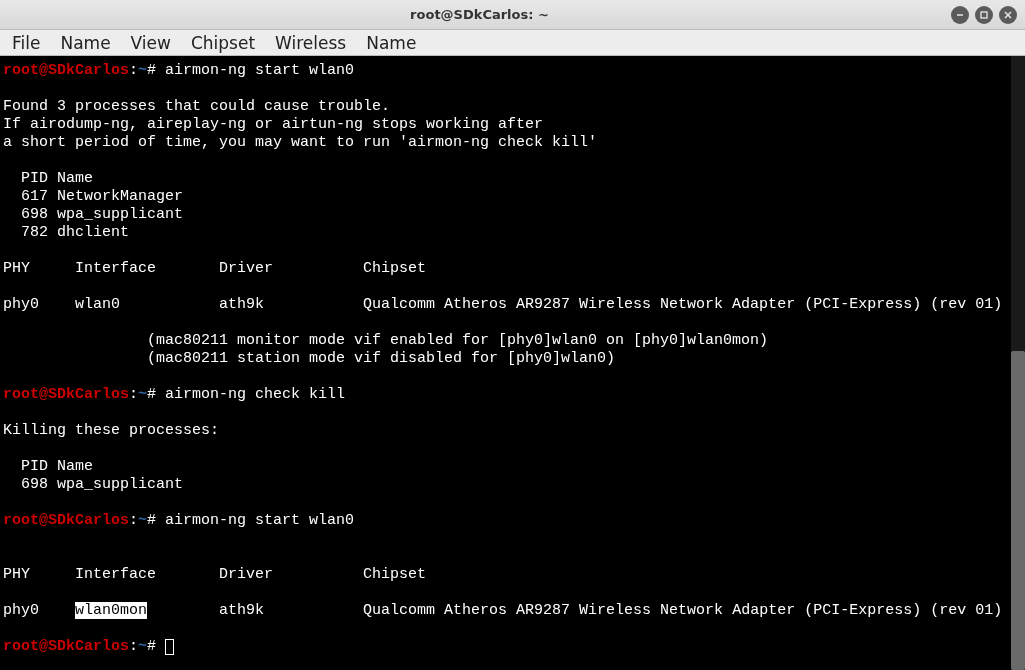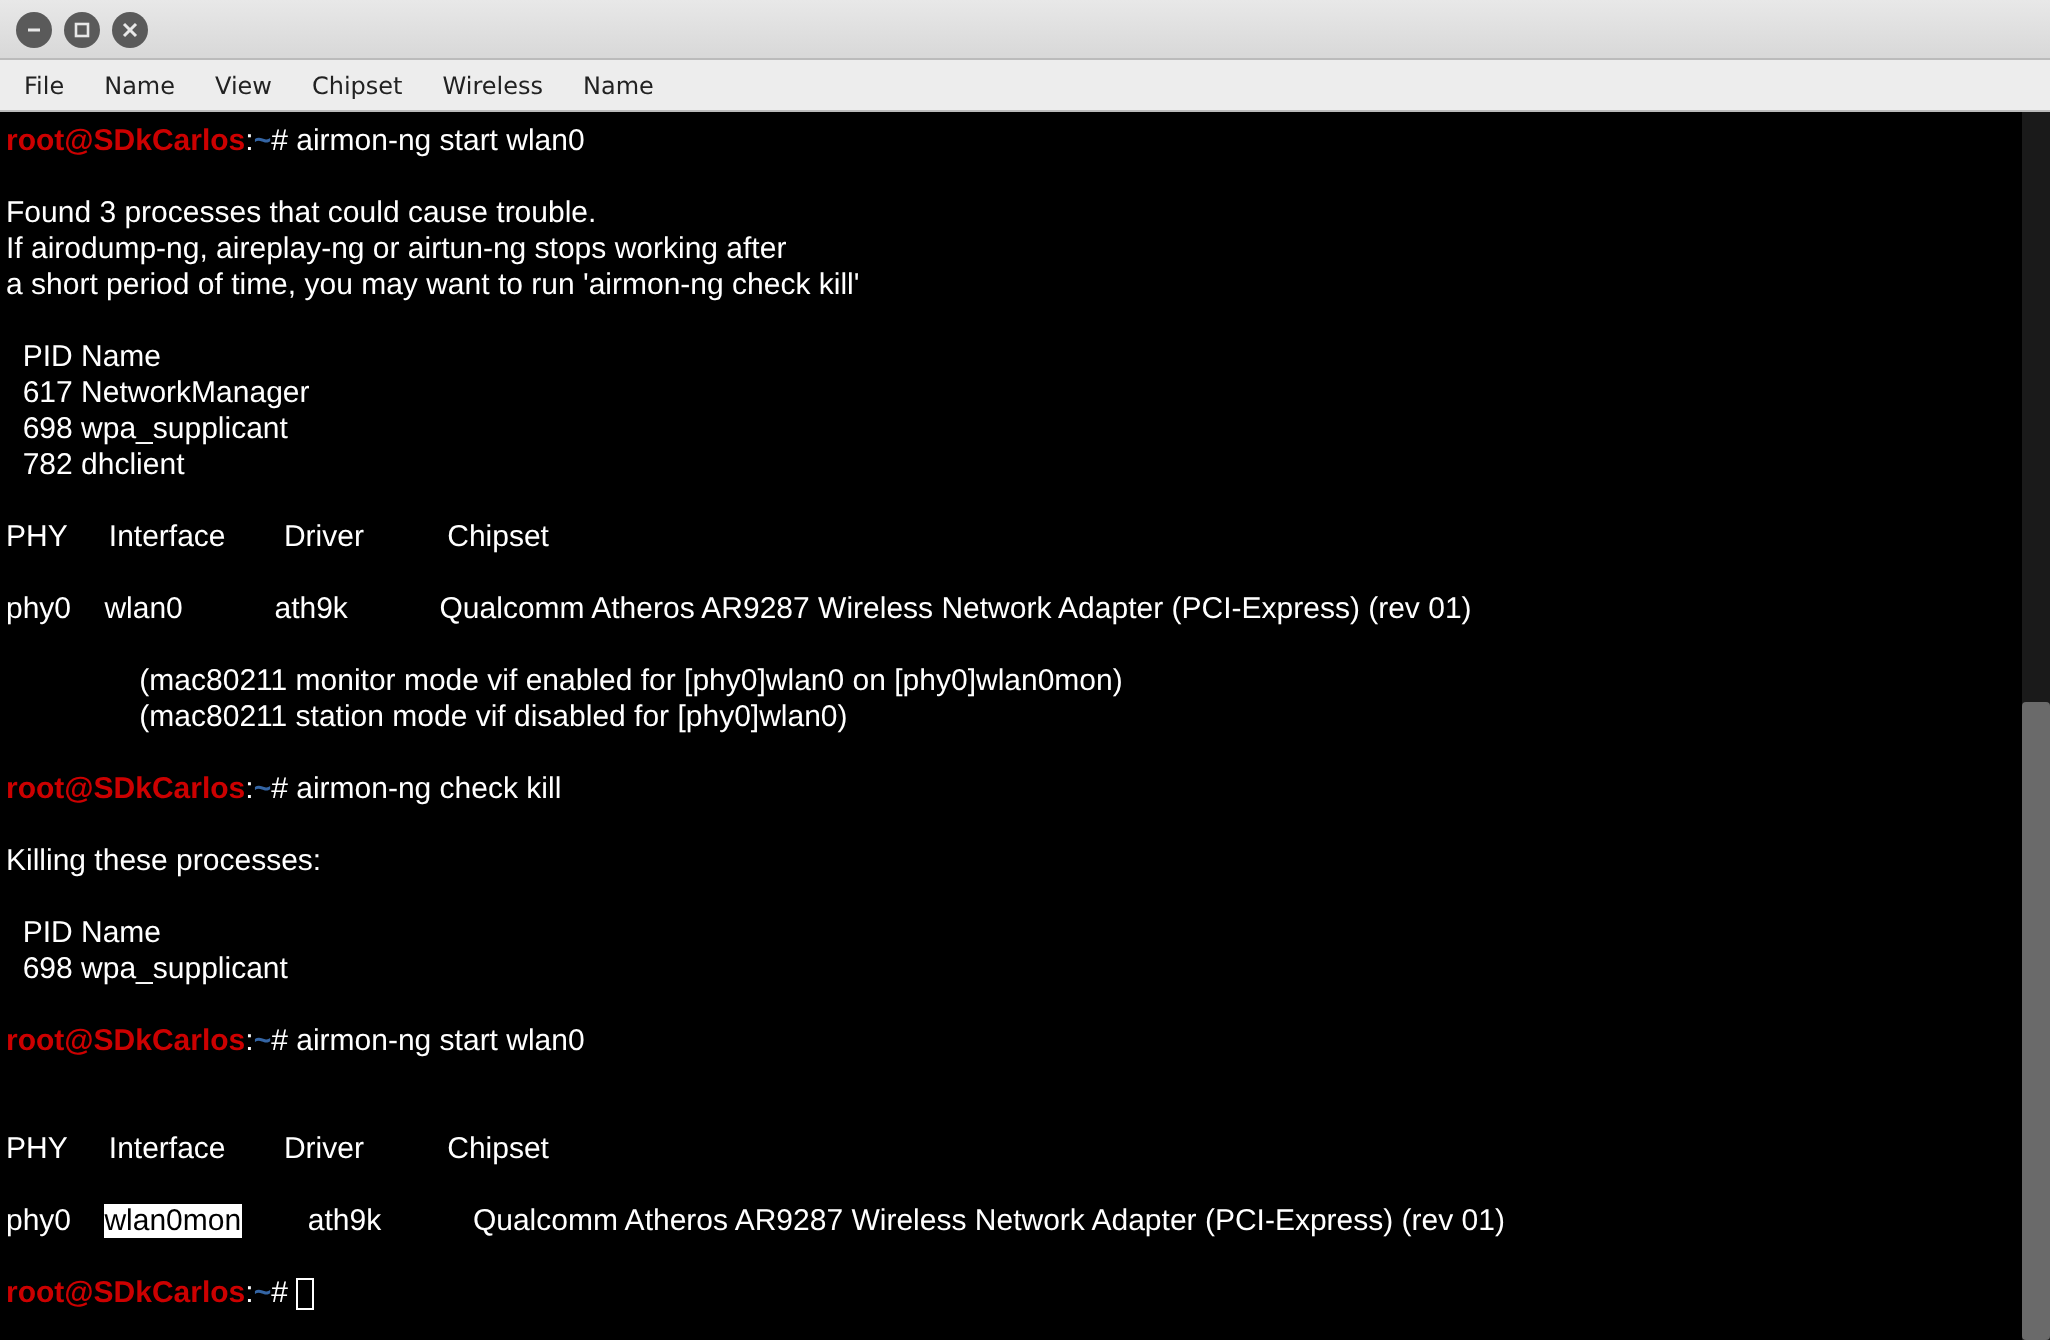--- a/index.html
+++ b/index.html
@@ -39,38 +39,38 @@
     cursor: pointer;
   }
   .win-btn svg { width: 10px; height: 10px; }
   .menubar {
     height: 26px;
     background: #ededed;
     border-bottom: 1px solid #bbb;
     display: flex;
     align-items: center;
     padding: 0 2px;
-    font-size: 12px;
+    font-size: 17px;
     color: #222;
   }
   .menu-item {
     padding: 4px 10px;
     cursor: pointer;
   }
   .terminal-wrap {
     position: relative;
     width: 1025px;
     height: calc(670px - 56px);
     background: #000;
   }
   .terminal {
     width: calc(100% - 14px);
     height: 100%;
     padding: 6px 4px 6px 3px;
-    font-family: Liberation Sans, sans-serif;
+    font-family: Liberation Mono, monospace;
     font-size: 15px;
     line-height: 18px;
     color: #fff;
     white-space: pre;
     overflow: hidden;
   }
   .scrollbar {
     position: absolute;
     right: 0; top: 0;
     width: 14px; height: 100%;
@@ -94,20 +94,21 @@
     width: 9px; height: 16px;
     background: transparent;
     border: 1px solid #ffffff;
     vertical-align: text-bottom;
   }
 </style>
 </head>
 <body>
 
 <div class="titlebar">
+  <div class="titlebar-title">root@SDkCarlos: ~</div>
   <div class="window-btns">
     <div class="win-btn">
       <svg viewBox="0 0 10 10">
           <line x1="2" y1="5" x2="8" y2="5" stroke="#e8e8e8" stroke-width="1.5"></line>
         </svg>
     </div>
     <div class="win-btn">
       <svg viewBox="0 0 10 10">
           <rect x="2" y="2" width="6" height="6" fill="none" stroke="#e8e8e8" stroke-width="1.3"></rect>
         </svg>

